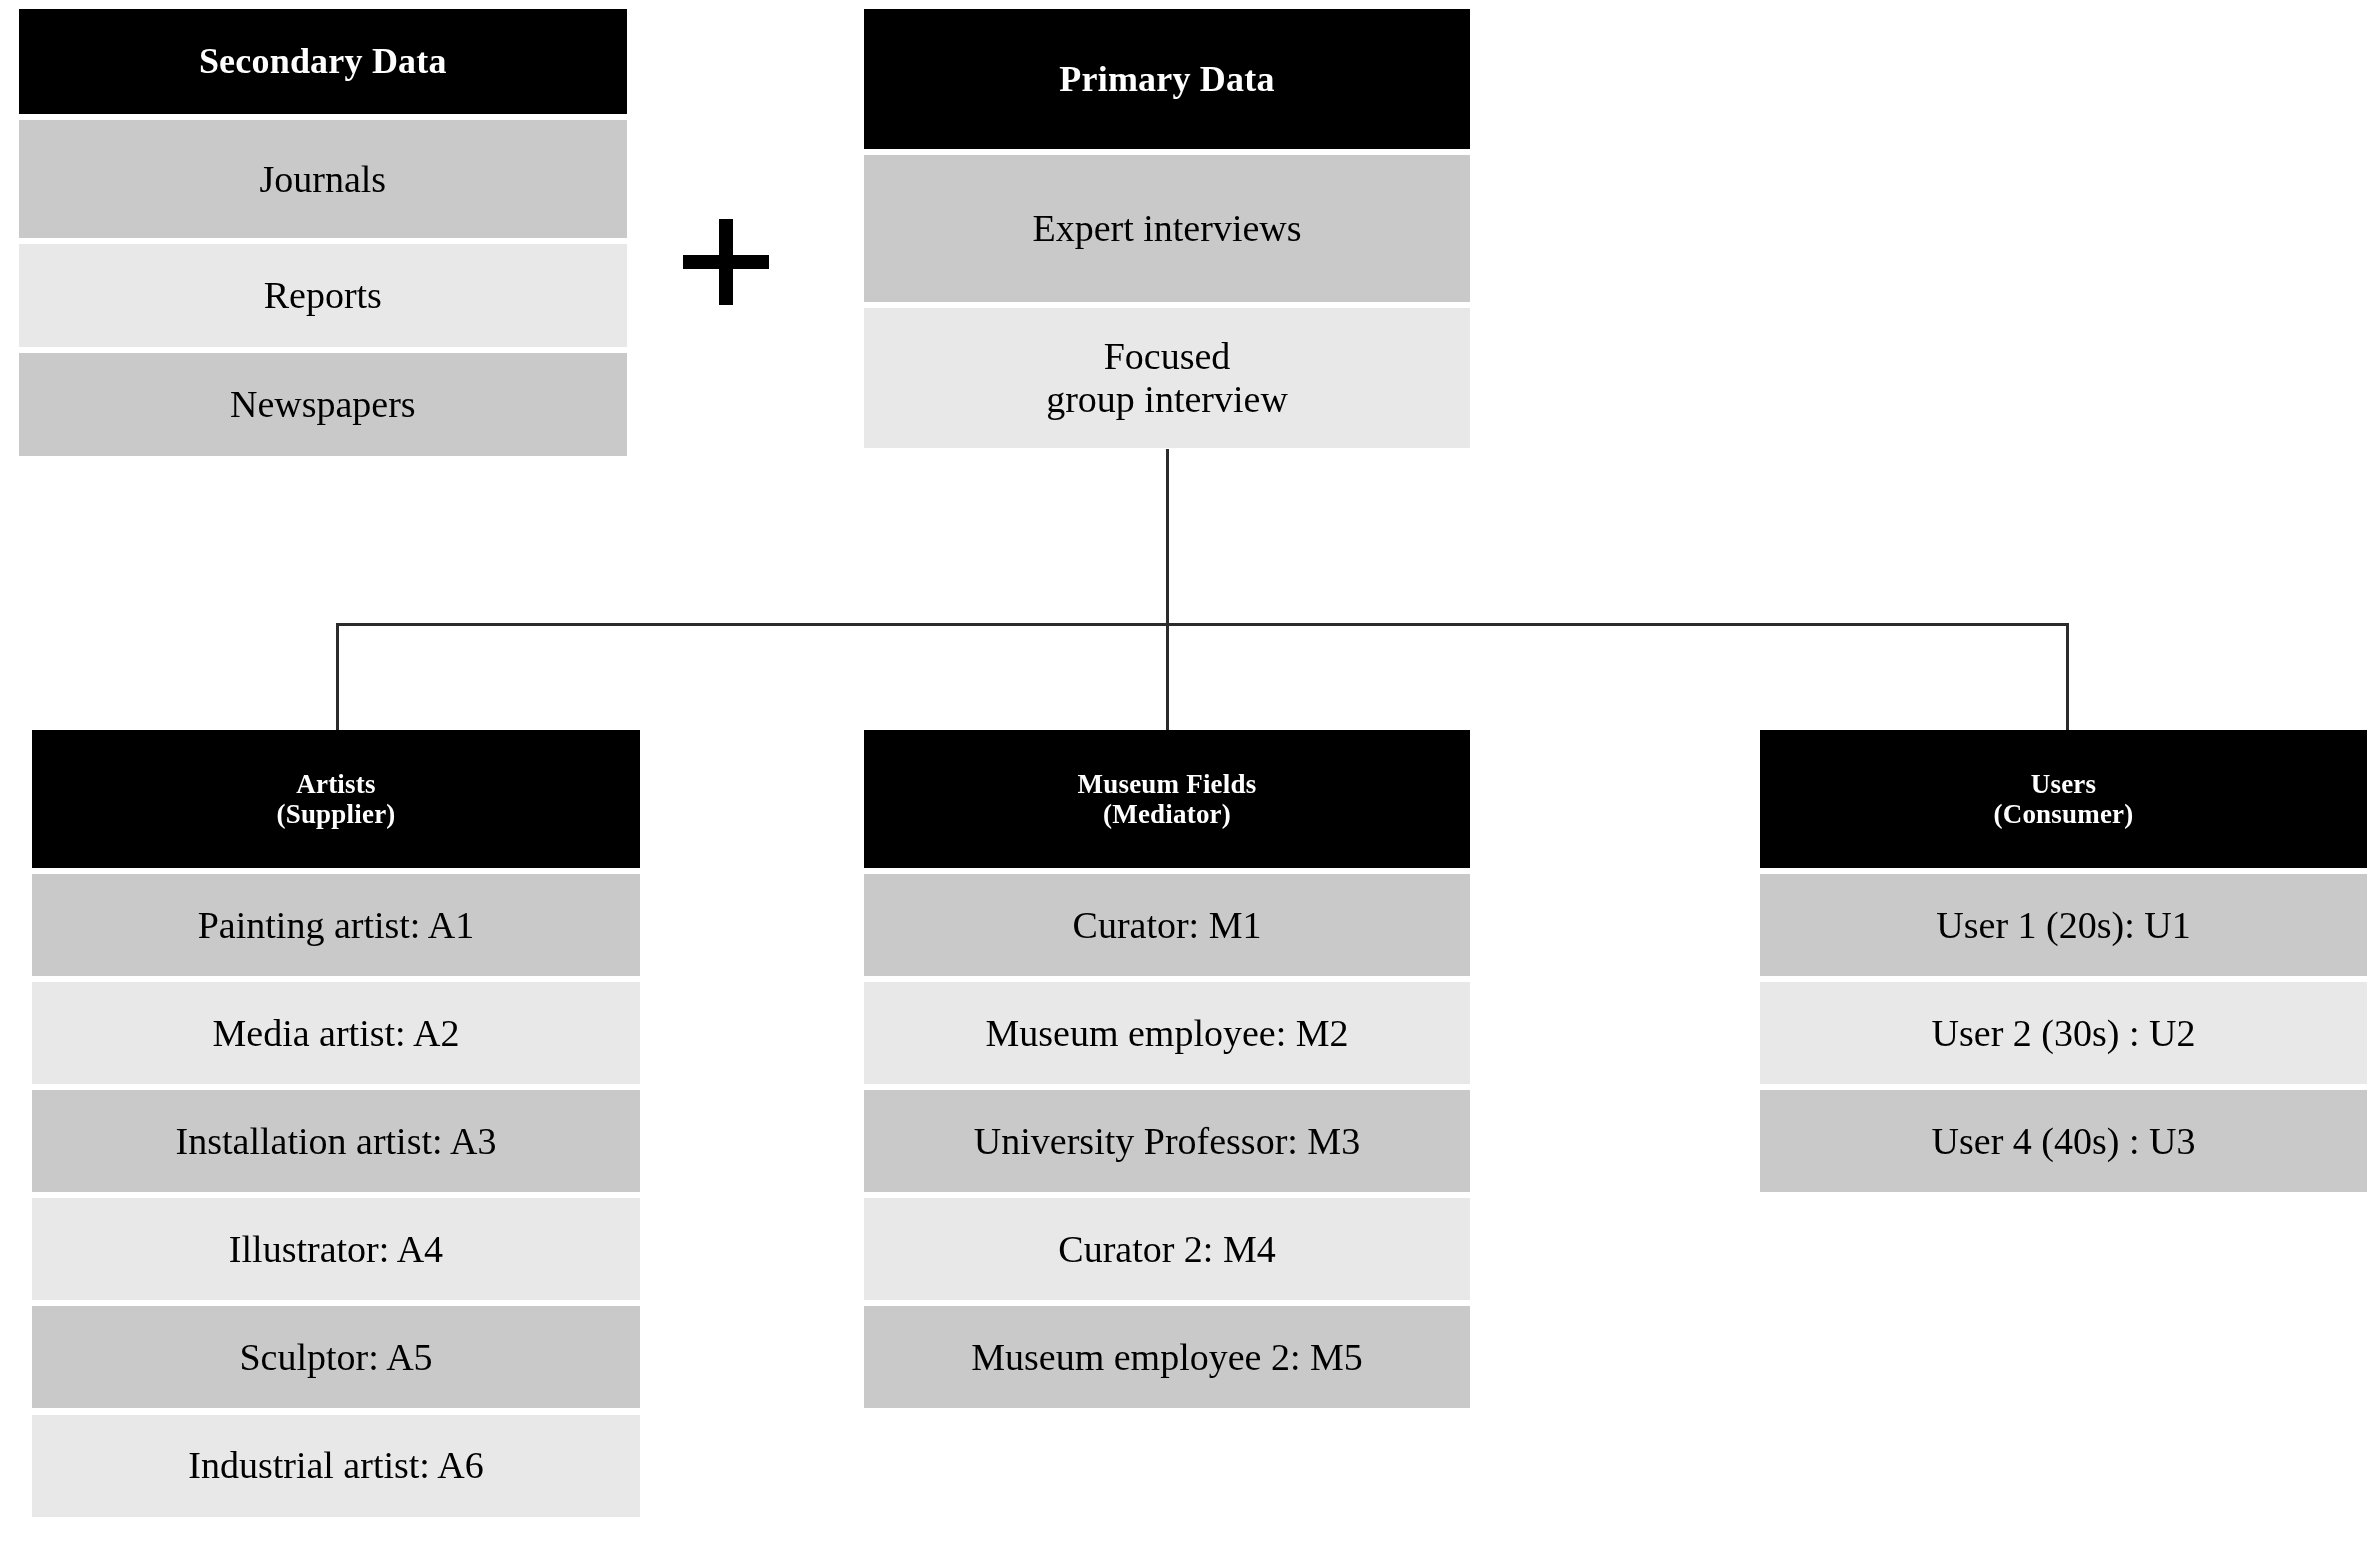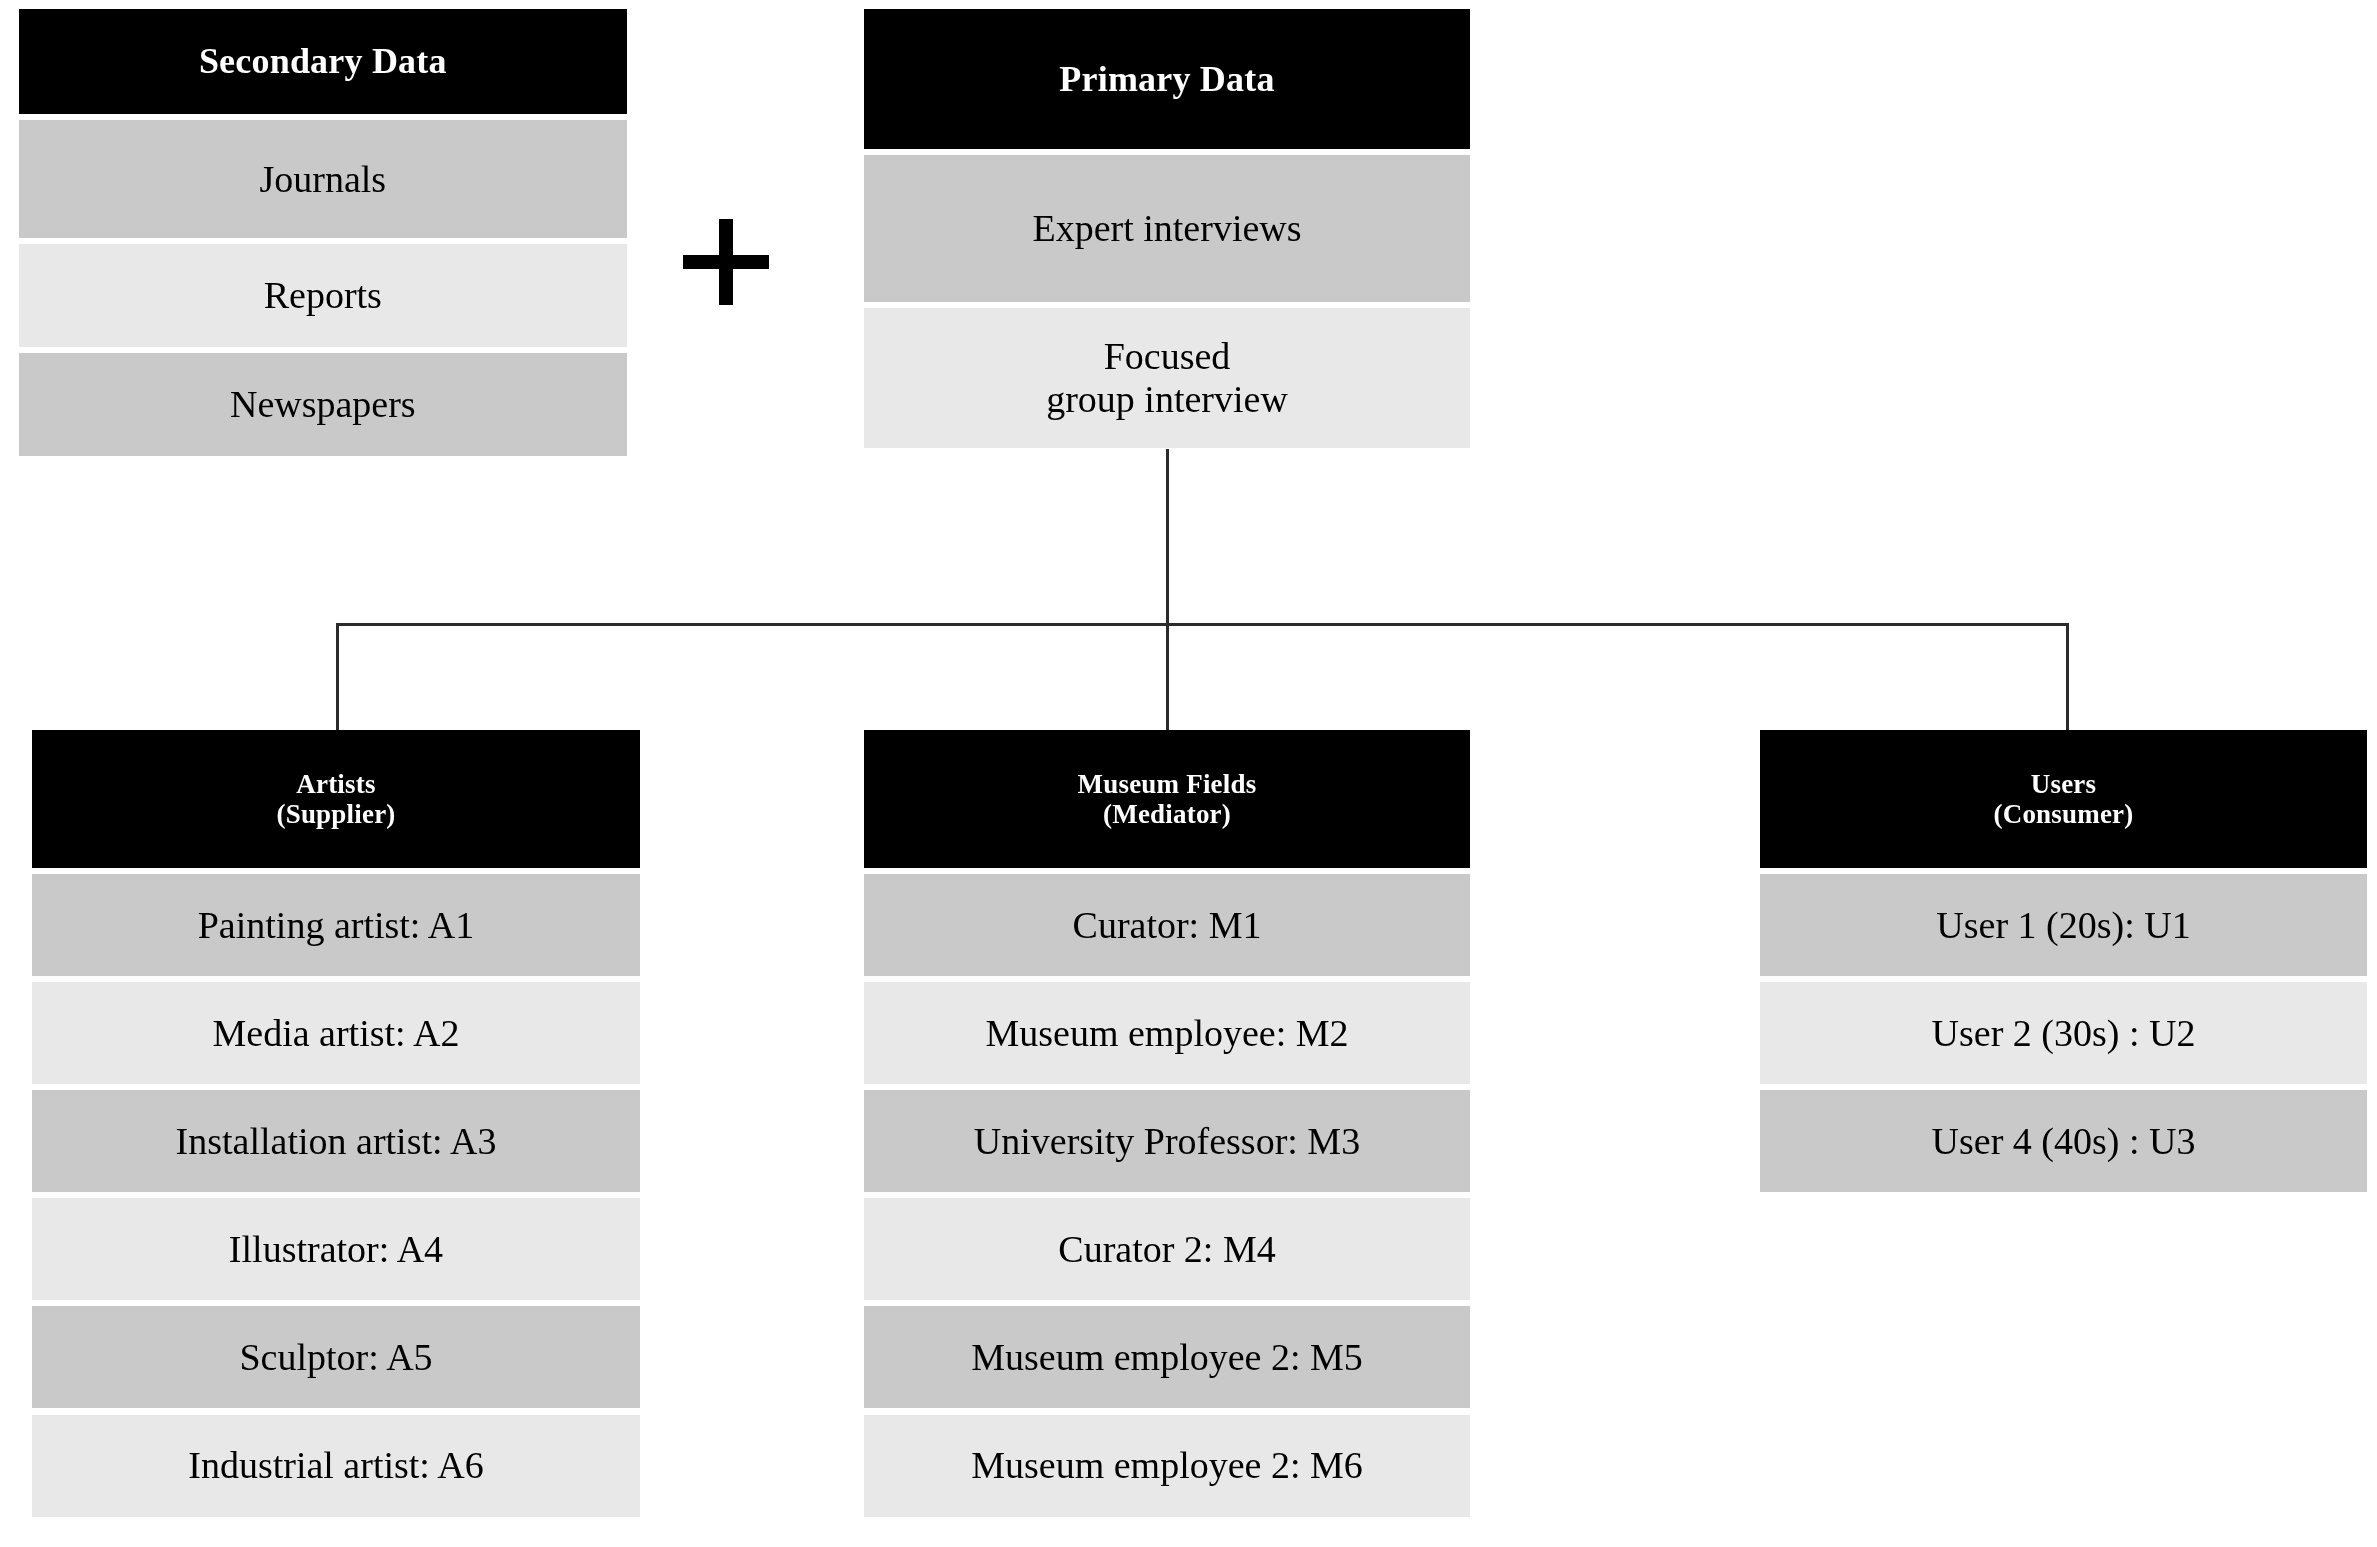--- a/index.html
+++ b/index.html
@@ -152,21 +152,20 @@
     <div class="cell row shade-dark" style="height:102px;">Curator: M1</div>
     <div class="gap"></div>
     <div class="cell row shade-light" style="height:102px;">Museum employee: M2</div>
     <div class="gap"></div>
     <div class="cell row shade-dark" style="height:102px;">University Professor: M3</div>
     <div class="gap"></div>
     <div class="cell row shade-light" style="height:102px;">Curator 2: M4</div>
     <div class="gap"></div>
     <div class="cell row shade-dark" style="height:102px;">Museum employee 2: M5</div>
     <div class="gap"></div>
-    <div class="cell row shade-light" style="height:102px;">Museum employee 2: M6</div>
   </div>
 
   <div class="stack" id="users-column" style="left:1760px; top:730px; width:607px;">
     <div class="cell header big two-line" style="height:138px;">Users
 (Consumer)</div>
     <div class="gap"></div>
     <div class="cell row shade-dark" style="height:102px;">User 1 (20s): U1</div>
     <div class="gap"></div>
     <div class="cell row shade-light" style="height:102px;">User 2 (30s) : U2</div>
     <div class="gap"></div>

